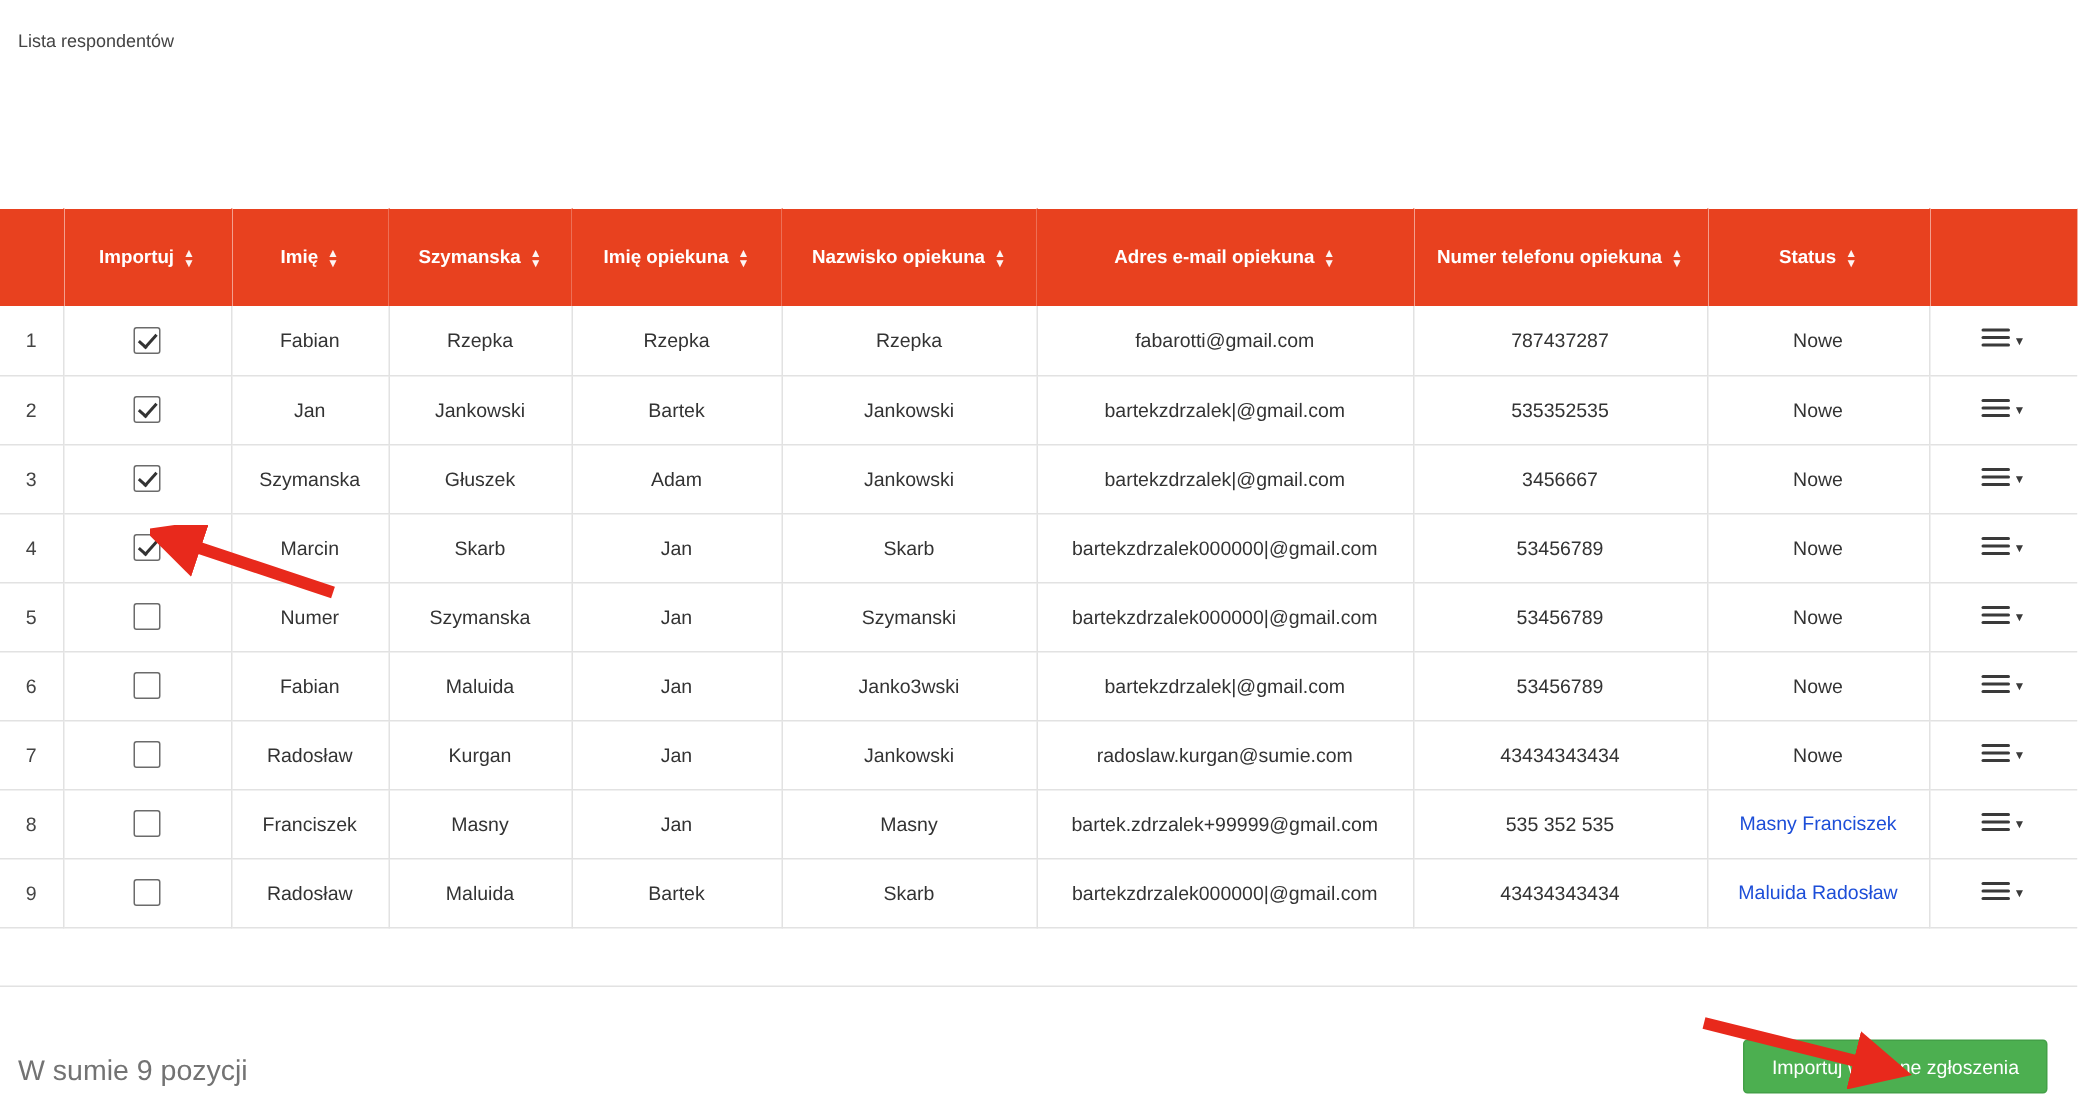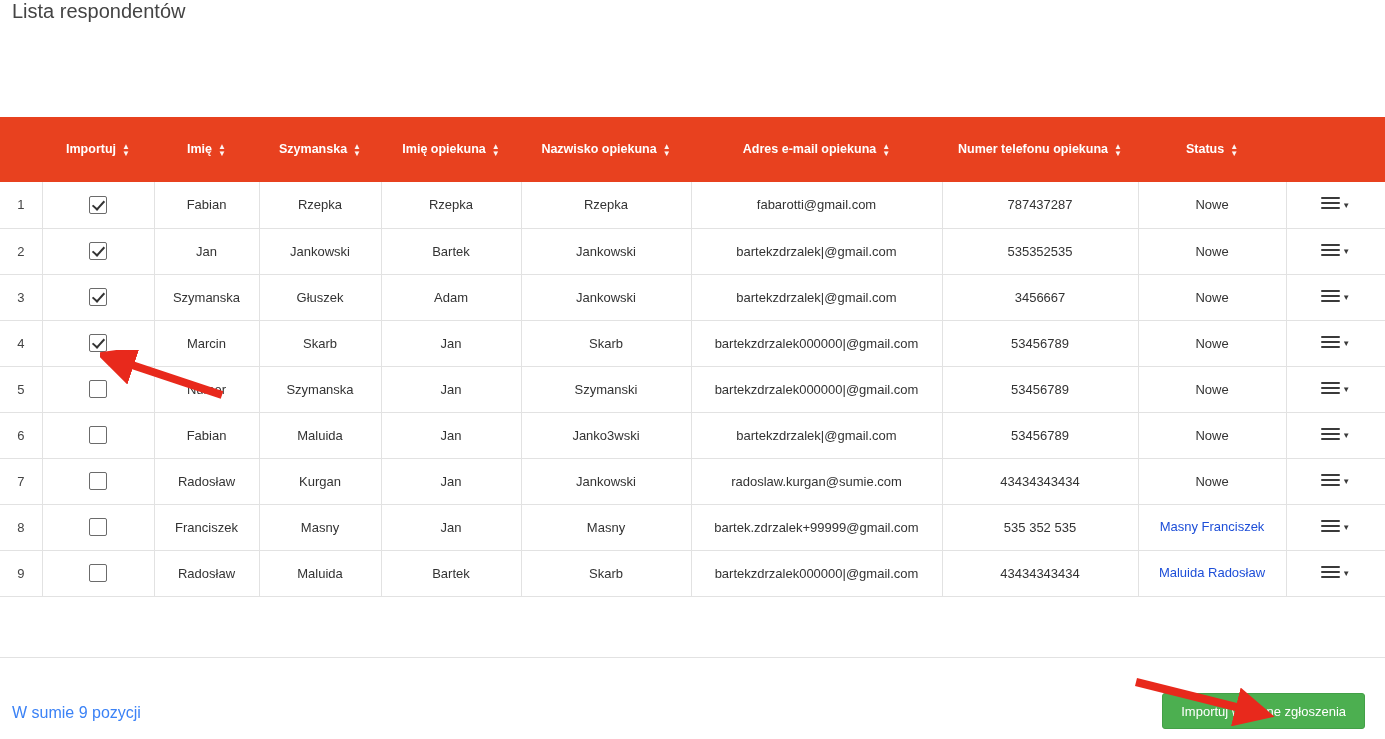--- a/index.html
+++ b/index.html
@@ -9,22 +9,22 @@
     background: #ffffff;
     font-family: "Liberation Sans", sans-serif;
     color: #333;
     overflow: hidden;
   }
   .page { position: relative; width: 1385px; height: 739px; }
 
   
   .title {
     position: absolute;
-    left: 12px; top: 0;
-    font-size: 20px;
+    left: 12px; top: 20px;
+    font-size: 12px;
     color: #444;
     font-weight: 400;
   }
 
   
   .searchrow {
     position: absolute;
     left: 0; top: 76px;
     width: 1385px; height: 40px;
   }
@@ -79,21 +79,21 @@
   .caret-sm {
     margin-left: 4px;
     font-size: 9px;
     color: #555;
     line-height: 1;
   }
 
   
   table.grid {
     position: absolute;
-    left: 0; top: 117px;
+    left: 0; top: 139px;
     width: 1385px;
     border-collapse: collapse;
     table-layout: fixed;
   }
   table.grid thead th {
     background: #e8411f;
     color: #ffffff;
     font-size: 12.5px;
     font-weight: bold;
     height: 65px;
@@ -191,22 +191,22 @@
   .footer {
     position: absolute;
     left: 0; top: 657px;
     width: 1385px; height: 82px;
     border-top: 1px solid #e2e2e2;
     background: #fff;
   }
   .total {
     position: absolute;
     left: 12px; top: 46px;
-    font-size: 16px;
-    color: #3b82f6;
+    font-size: 19px;
+    color: #737373;
   }
   .import-btn {
     position: absolute;
     right: 20px; top: 35px;
     height: 36px;
     padding: 0 18px;
     background: #4caf50;
     border: 1px solid #43a047;
     color: #fff;
     font-size: 13px;

